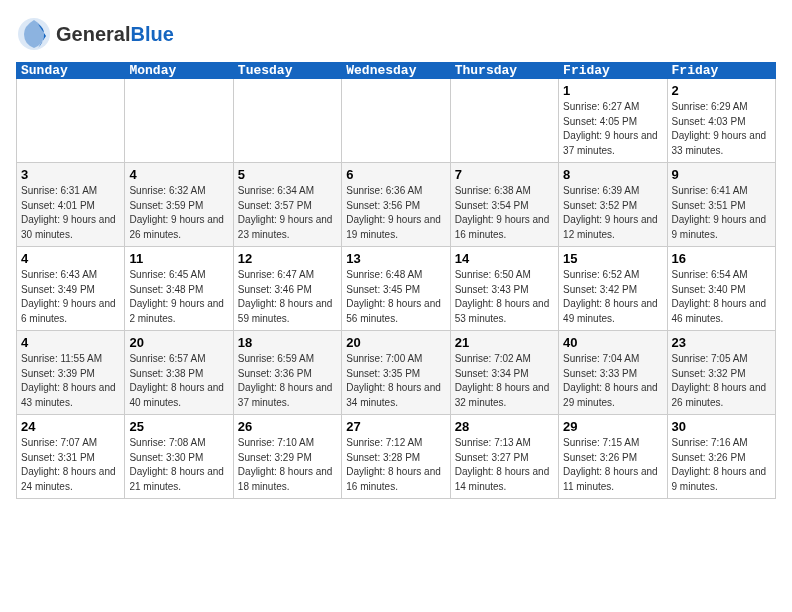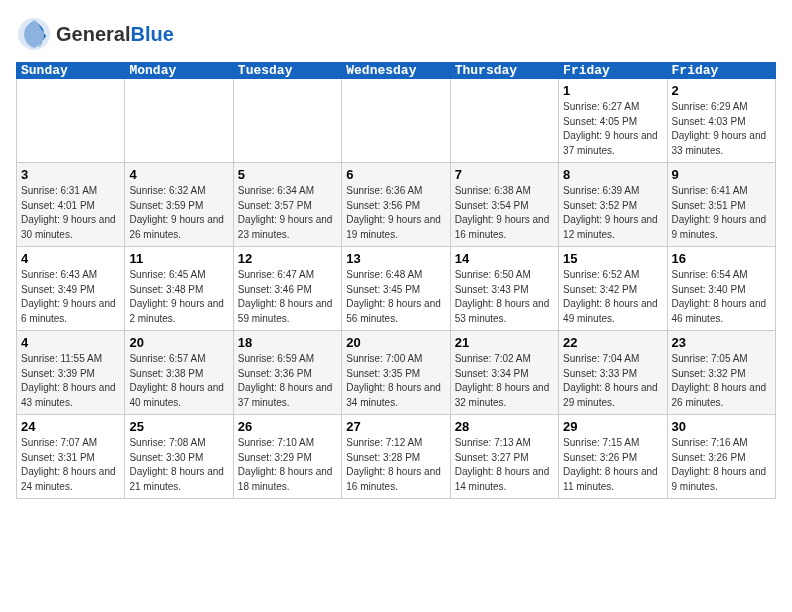--- a/index.html
+++ b/index.html
@@ -294,21 +294,21 @@
         <td>
           <div class="cell-content">
             <span class="day-number">21</span>
             <div class="day-detail">Sunrise: 7:02 AM
 Sunset: 3:34 PM
 Daylight: 8 hours and 32 minutes.</div>
           </div>
         </td>
         <td>
           <div class="cell-content">
-            <span class="day-number">22</span>
+            <span class="day-number">40</span>
             <div class="day-detail">Sunrise: 7:04 AM
 Sunset: 3:33 PM
 Daylight: 8 hours and 29 minutes.</div>
           </div>
         </td>
         <td>
           <div class="cell-content">
             <span class="day-number">23</span>
             <div class="day-detail">Sunrise: 7:05 AM
 Sunset: 3:32 PM

